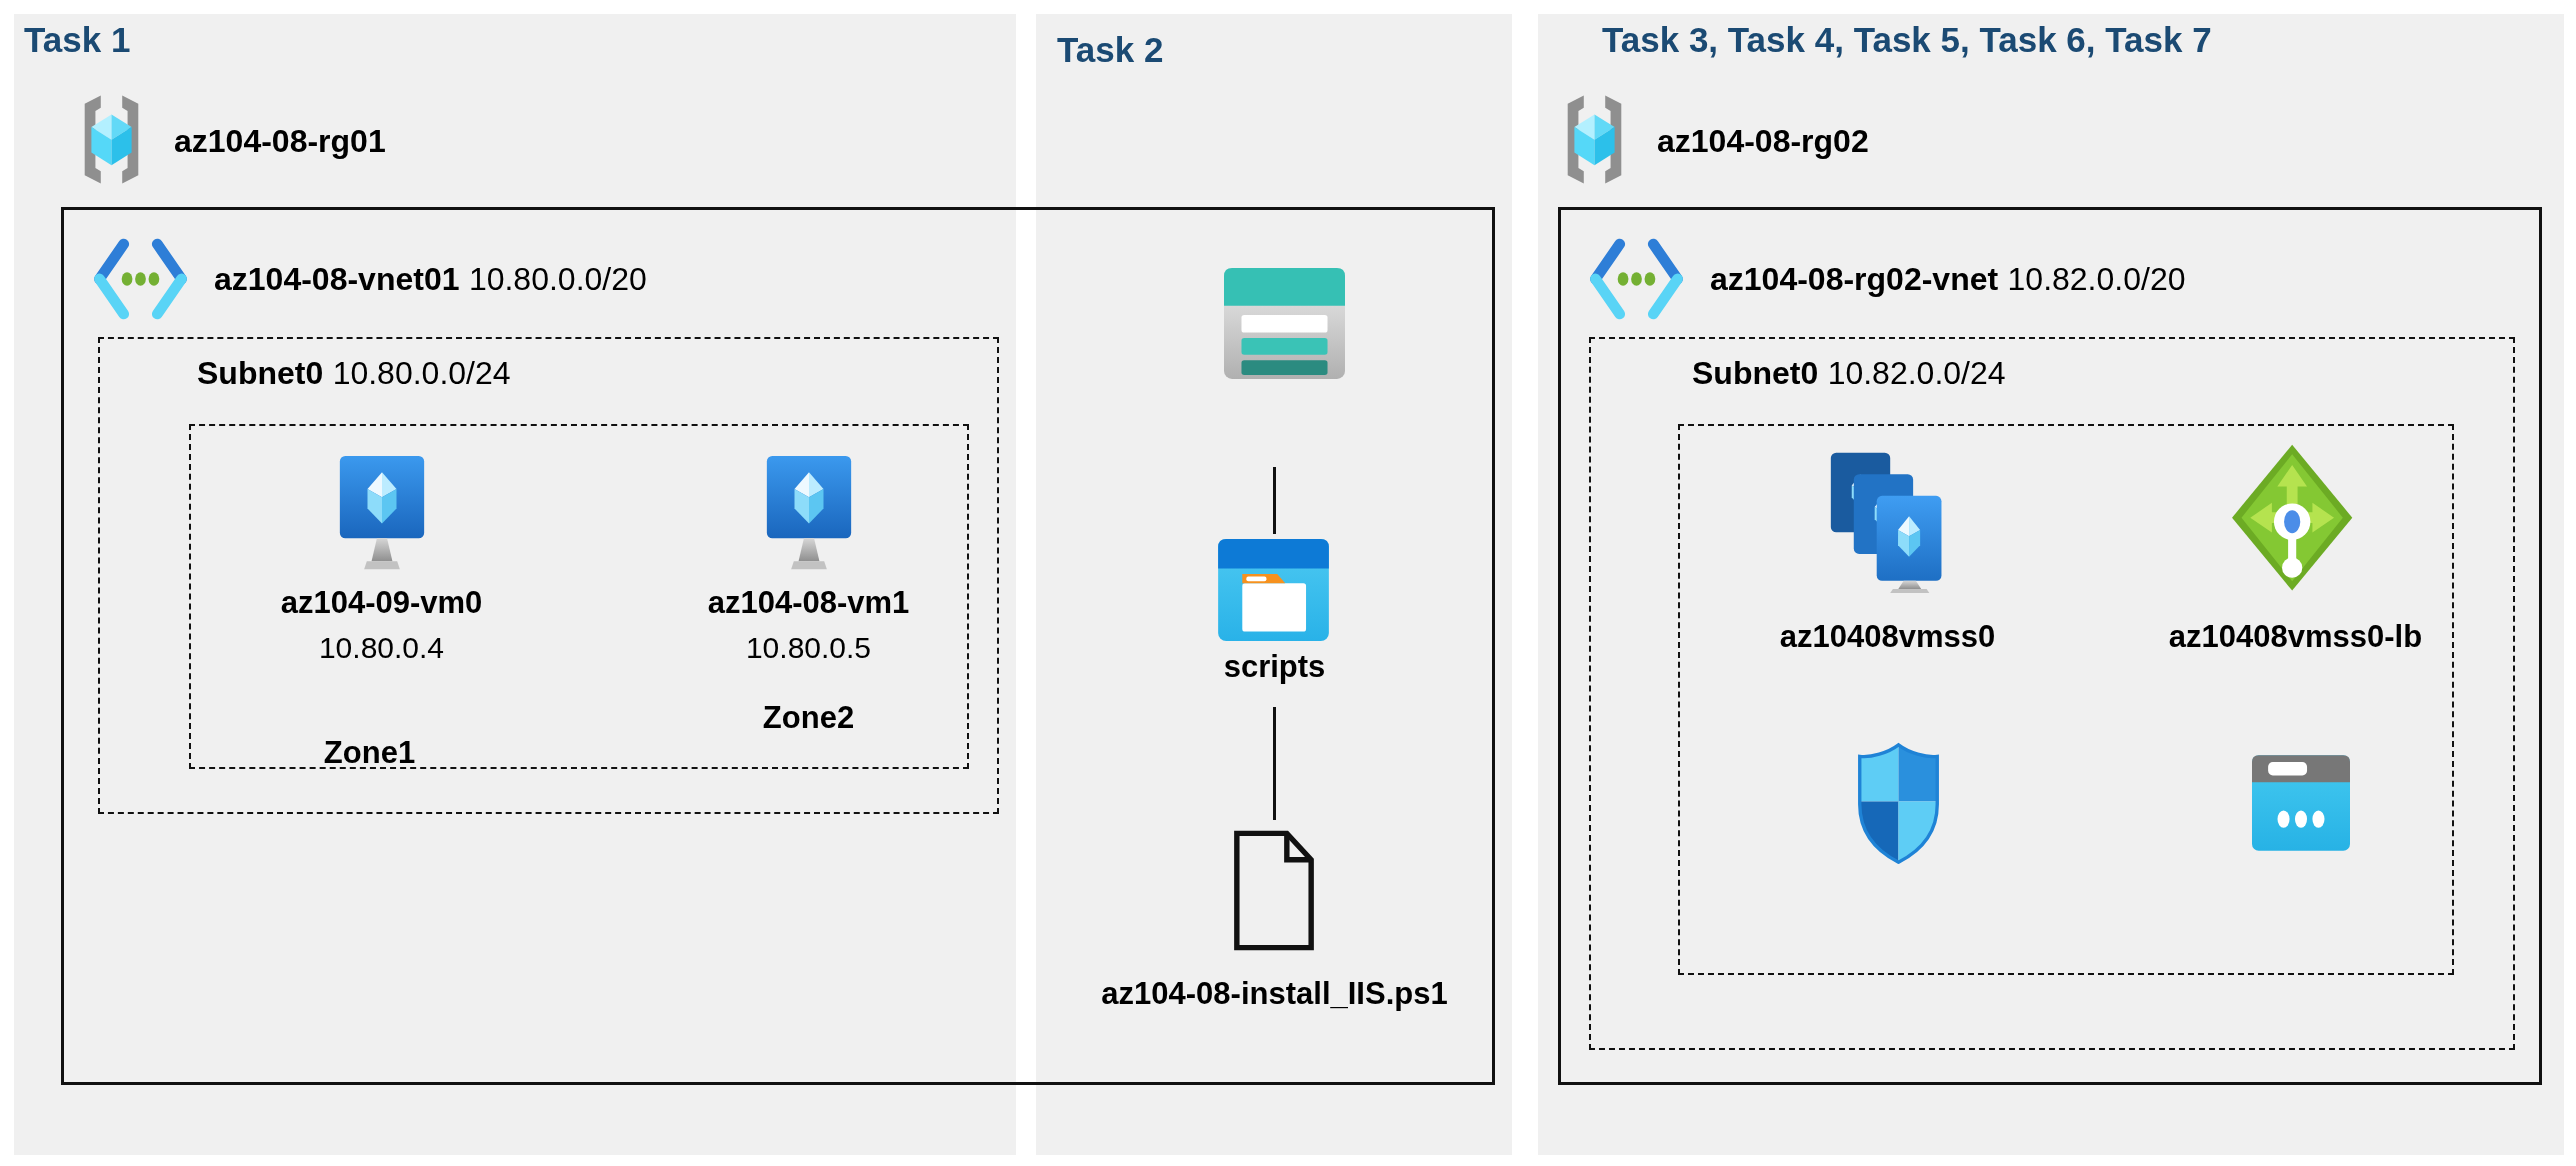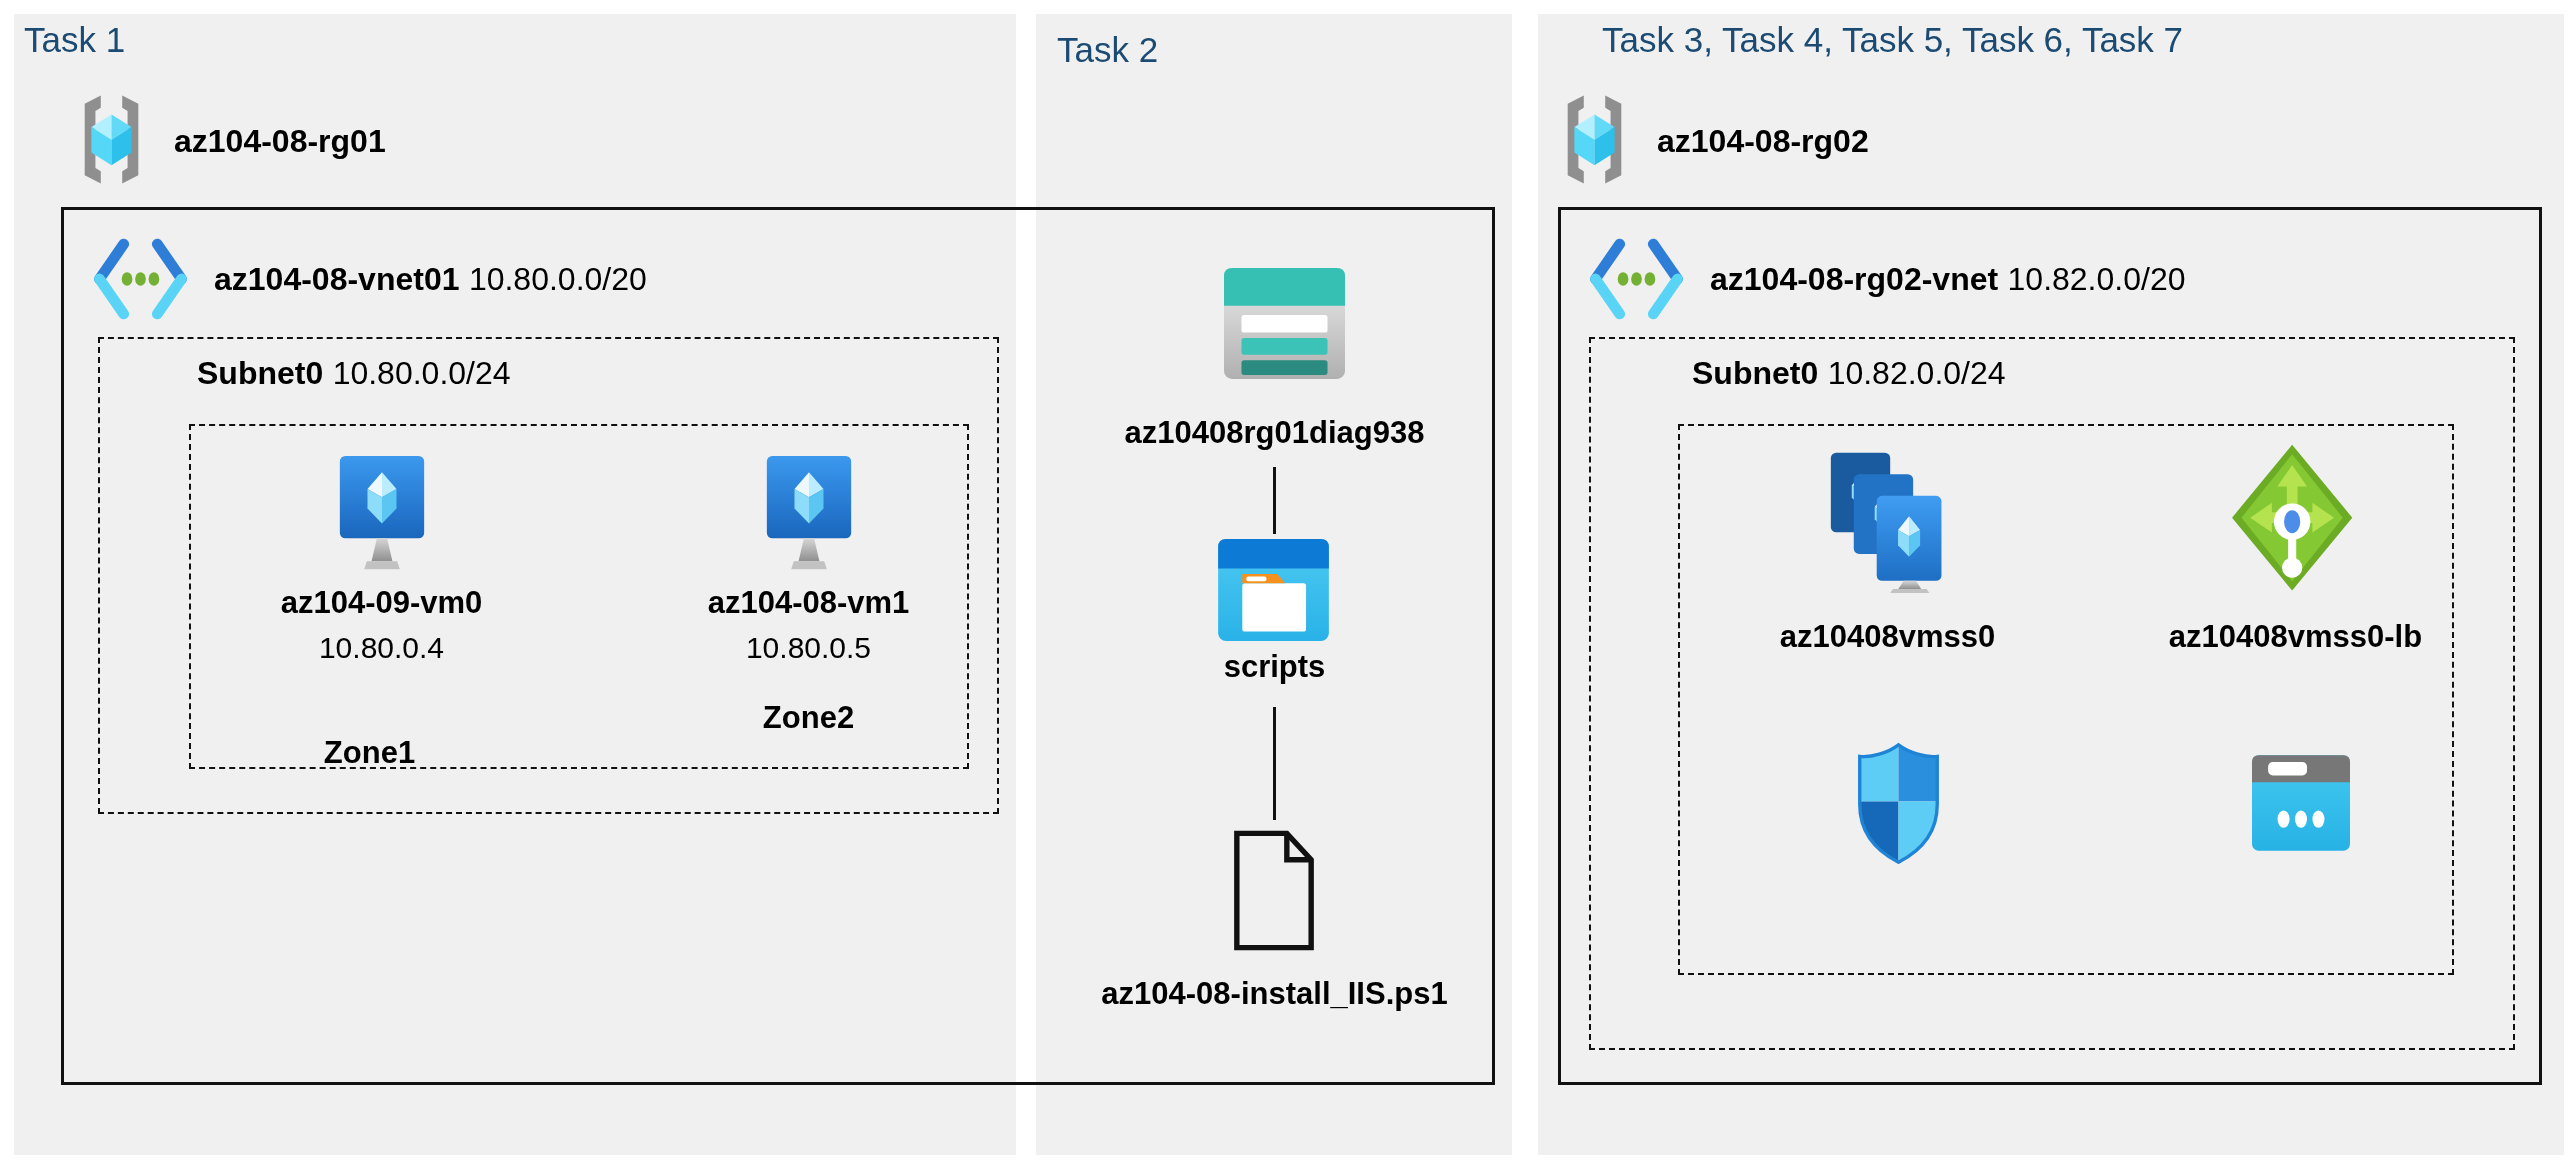--- a/index.html
+++ b/index.html
@@ -1,20 +1,20 @@
 <!DOCTYPE html>
 <html style="font-size:10.8px"><head>
 <meta charset="utf-8">
 <style>
   html, body { margin: 0; padding: 0; background: #ffffff; }
   body { font-family: "Liberation Sans", sans-serif; color: #000; }
   .canvas { position: relative; width: 2576px; height: 1166px; background: #ffffff; overflow: hidden; }
   .abs { position: absolute; }
   .panel { background: #f0f0f0; }
-  .task-header { font-size: 35px; font-weight: 400; color: #1b4a73; white-space: nowrap; }
+  .task-header { font-size: 35px; font-weight: 700; color: #1b4a73; white-space: nowrap; }
   .solid-box { border: 3.4px solid #111; background: transparent; box-sizing: border-box; }
   .dashed-box { border: 2.7px dashed #111; background: transparent; box-sizing: border-box; }
   .res-label { font-size: 32px; font-weight: 700; white-space: nowrap; }
   .row-label { display: flex; align-items: center; height: 40px; font-size: 32px; white-space: nowrap; }
   .row-label .bold { font-weight: 700; }
   .row-label .normal { font-weight: 400; margin-left: 9.4px; }
   .center-label { text-align: center; font-size: 31px; font-weight: 700; white-space: nowrap; }
   .center-sub { text-align: center; font-size: 30px; font-weight: 400; white-space: nowrap; }
   .connector { width: 2.7px; background: #111; }
   svg { display: block; }
@@ -128,21 +128,20 @@
             <stop offset="1" stop-color="#b0b0b0"></stop>
         </linearGradient>
       </defs>
       <rect x="0" y="0" width="180" height="165" rx="12" fill="url(#storg)"></rect>
       <path d="M12 0 L168 0 Q180 0 180 12 L180 56 L0 56 L0 12 Q0 0 12 0 Z" fill="#36c0b4"></path>
       <rect x="26" y="70" width="128" height="26" rx="4" fill="#ffffff"></rect>
       <rect x="26" y="104" width="128" height="25" rx="4" fill="#3ac3b6"></rect>
       <rect x="26" y="137" width="128" height="22" rx="4" fill="#2b8b80"></rect>
     </svg>
   </div>
-  <div class="abs center-label" style="left:1106px; top:415px; width:337px;">az10408rg01diag938</div>
 
   <div class="abs connector" style="left:1273px; top:467px; height:67px;"></div>
 
   <div class="abs" style="left:1218px; top:539px;">
     <svg width="111" height="102" viewBox="0 0 165 152">
       <defs>
         <linearGradient id="cntg" x1="0" y1="0" x2="0" y2="1">
           <stop offset="0" stop-color="#4ecaf2"></stop>
             <stop offset="1" stop-color="#29b2e8"></stop>
         </linearGradient>

